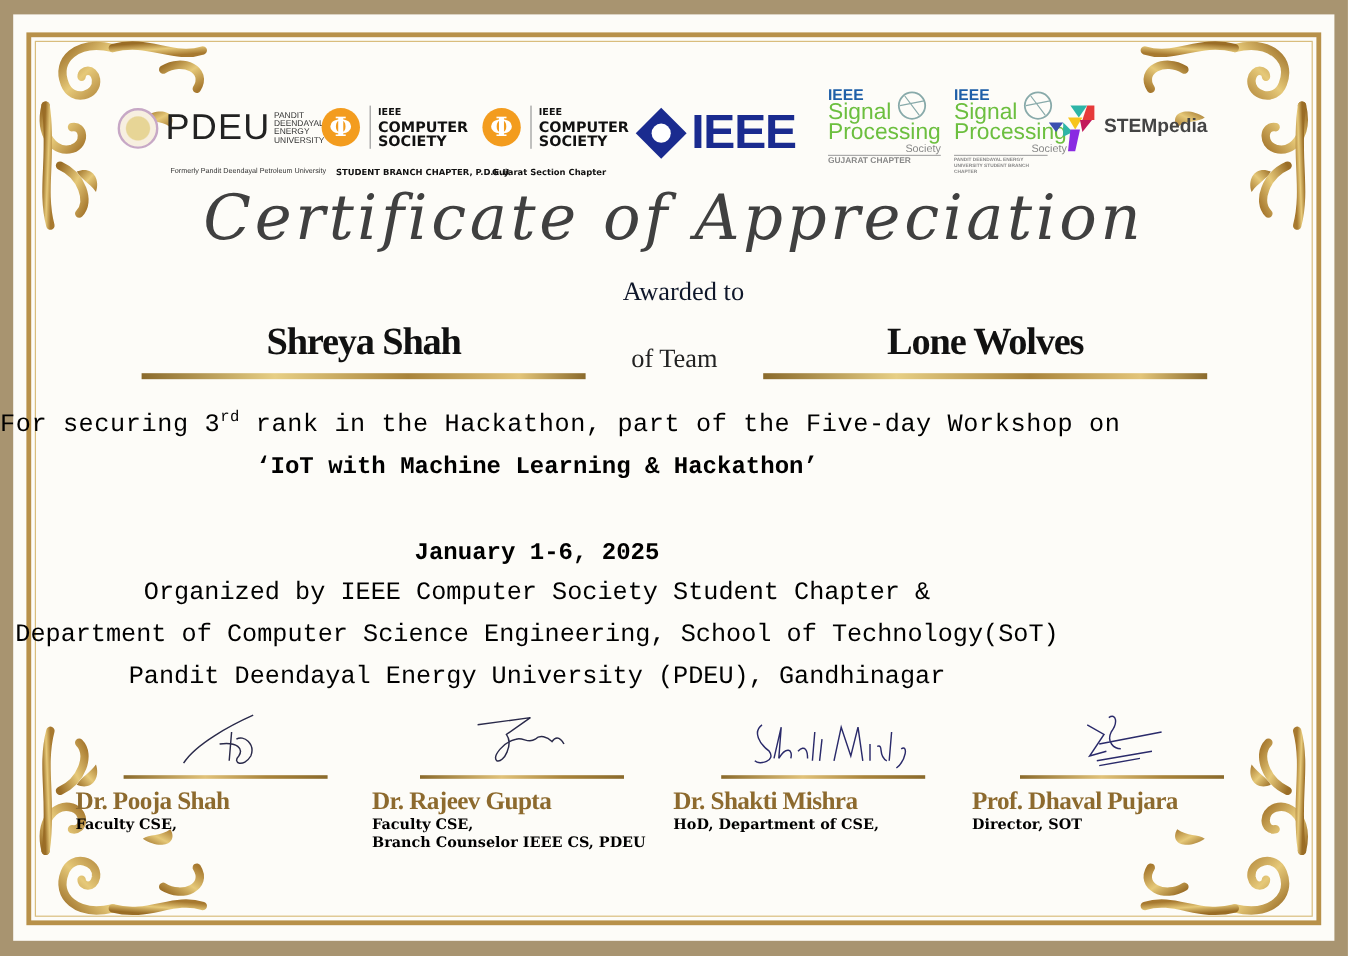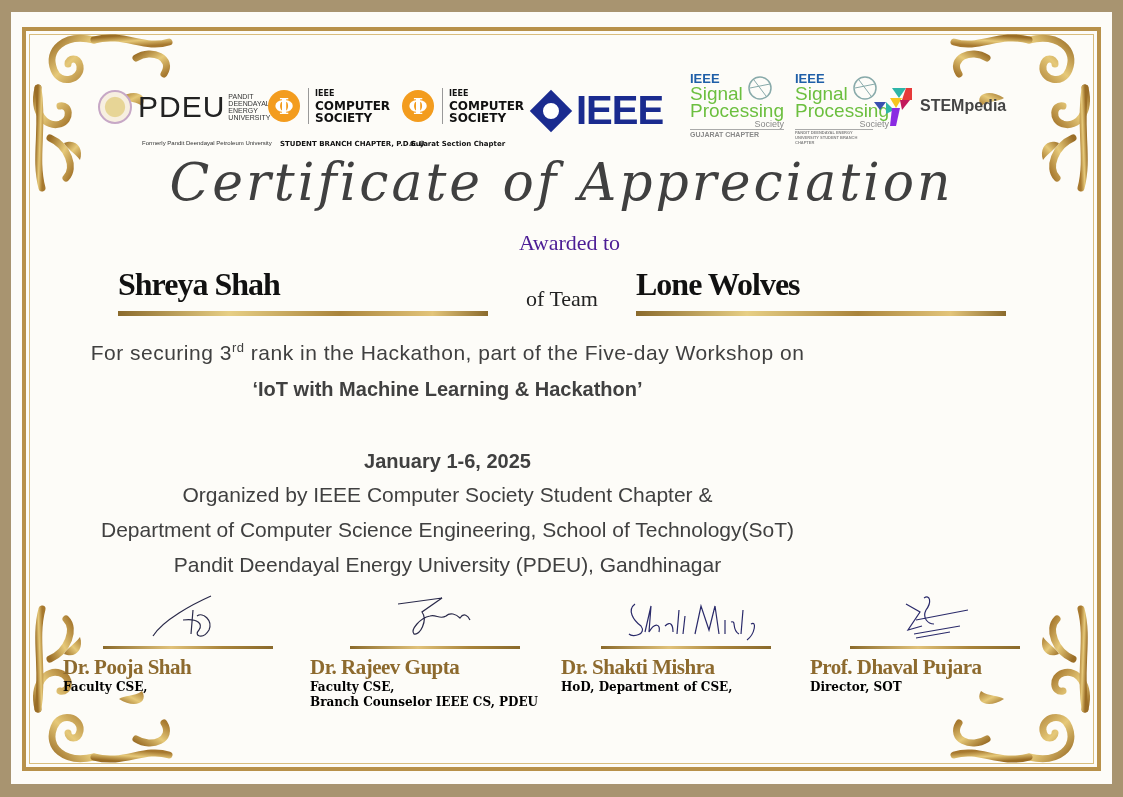--- a/index.html
+++ b/index.html
@@ -39,30 +39,30 @@
   .sps .ieee { color: #1f5fa8; font-weight: bold; font-size: 13px; line-height: 13px; }
   .sps .green { color: #6cbf3f; font-size: 19px; }
   .sps .soc { color: #888; font-size: 9px; text-align: right; line-height: 10px; }
   .sps .ch { color: #888; font-size: 7px; font-weight: bold; line-height: 9px; border-top: 1px solid #aaa; }
 
   .stem-icon { width: 44px; height: 44px; position: relative; }
   .stem-name { font-family: "Liberation Sans", sans-serif; font-weight: bold; font-size: 16px; color: #444; margin-left: 4px; }
 
   
   .title { position: absolute; left: 0; width: 1123px; top: 152px; text-align: center; font-family: "DejaVu Serif", serif; font-style: italic; font-size: 52px; color: #404040; letter-spacing: 3px; }
-  .awarded { position: absolute; left: 0; width: 1123px; top: 230px; text-align: center; font-family: "Liberation Serif", serif; font-size: 22px; color: #4c1d95; padding-left: 16px; }
-
-  .name-block { position: absolute; top: 262px; width: 370px; text-align: left; }
+  .awarded { position: absolute; left: 0; width: 1123px; top: 230px; text-align: center; font-family: "Liberation Serif", serif; font-size: 22px; color: #0f172a; padding-left: 16px; }
+
+  .name-block { position: absolute; top: 262px; width: 370px; text-align: center; }
   .name-block.left { left: 118px; }
   .name-block.right { left: 636px; }
   .name-text { font-family: "Liberation Serif", serif; font-weight: bold; font-size: 32px; color: #111; letter-spacing: -1px; height: 44px; line-height: 44px; }
   .name-rule { height: 5px; margin-top: 5px; background: linear-gradient(90deg, #8a6a2c, #e7cf85 30%, #a9843b 60%, #e3c57a 85%, #8a6a2c); }
   .of-team { position: absolute; left: 490px; width: 144px; top: 286px; text-align: center; font-family: "Liberation Serif", serif; font-size: 22px; color: #222; }
 
-  .body-line { position: absolute; left: 0; width: 895px; text-align: center; color: #404040; font-family: Liberation Sans, sans-serif; white-space: nowrap; }
+  .body-line { position: absolute; left: 0; width: 895px; text-align: center; color: #000000; font-family: Liberation Mono, monospace; white-space: nowrap; }
   .line1 { top: 340px; font-size: 21px; letter-spacing: 0.5px; }
   .line1 sup { font-size: 13px; }
   .line2 { top: 378px; font-size: 20px; font-weight: bold; }
   .line3 { top: 450px; font-size: 20px; font-weight: bold; }
   .line4 { top: 483px; font-size: 21px; }
   .line5 { top: 518px; font-size: 21px; }
   .line6 { top: 553px; font-size: 21px; }
 
   
   .sig { position: absolute; top: 590px; width: 250px; text-align: left; }

